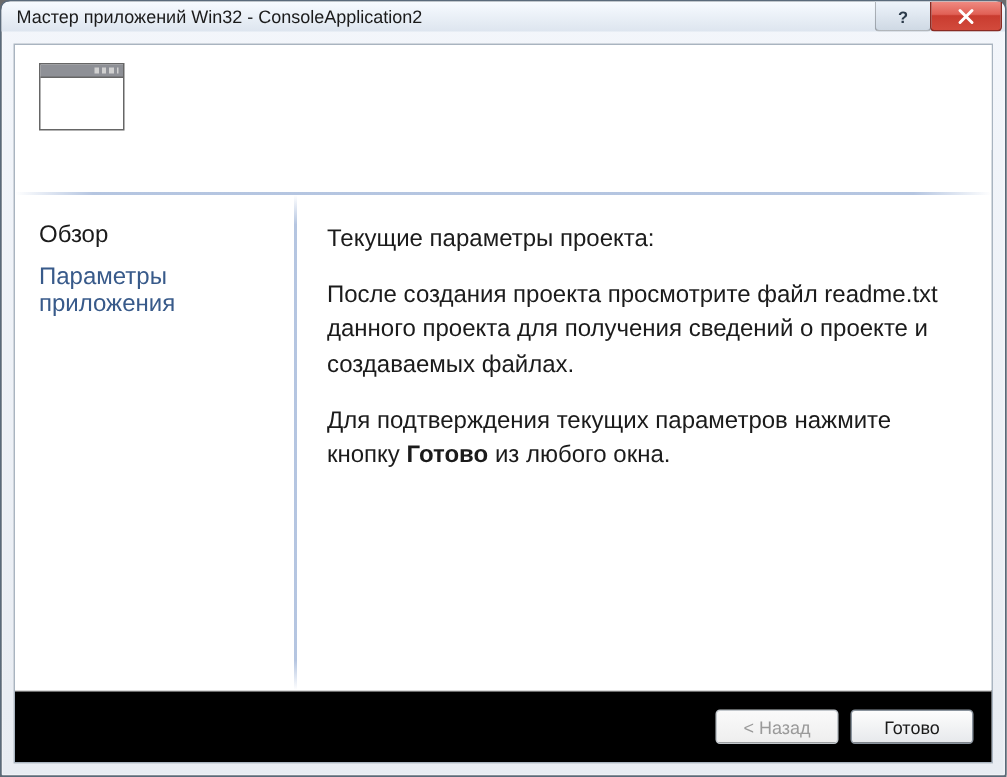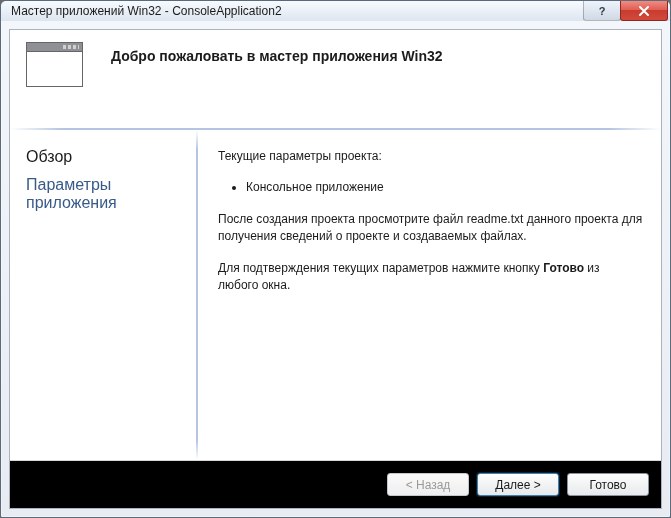--- a/index.html
+++ b/index.html
@@ -138,21 +138,21 @@
     top: 100px;
     bottom: 48px;
     left: 186px;
     width: 2px;
     background: linear-gradient(180deg, rgba(180,200,230,0) 0%, rgba(120,150,200,0.55) 6%, rgba(120,150,200,0.55) 94%, rgba(180,200,230,0) 100%);
   }
   .content {
     flex: 1;
     padding: 18px 18px 0 22px;
     color: #1b1b1b;
-    font-size: 12px;
+    font-size: 16px;
     line-height: 1.45;
   }
   .content p { margin: 0 0 14px 0; }
   .content ul { margin: 4px 0 14px 0; padding-left: 28px; }
   .content ul li { list-style: disc; }
   .footer {
     position: absolute;
     left: 0; right: 0; bottom: 0;
     height: 48px;
     background: #000000;
@@ -206,44 +206,39 @@
       </div>
     </div>
   </div>
 
   <div class="client">
 
     <div class="header">
       <div class="thumb">
         <div class="tb"></div>
       </div>
-      <div class="heading">Добро пожаловать в мастер приложения Win32</div>
     </div>
 
     <div class="sep-top sep1"></div>
 
     <div class="body">
       <div class="sidebar">
         <div class="sidelink active">Обзор</div>
         <div class="sidelink">Параметры приложения</div>
       </div>
       <div class="content">
         <p>Текущие параметры проекта:</p>
-        <ul>
-          <li>Консольное приложение</li>
-        </ul>
         <p>После создания проекта просмотрите файл readme.txt данного проекта для получения сведений о проекте и создаваемых файлах.</p>
         <p>
           <span>Для подтверждения текущих параметров нажмите кнопку </span><b>Готово</b><span> из любого окна.</span>
         </p>
       </div>
     </div>
 
     <div class="vsep"></div>
 
     <div class="footer">
       <button class="btn" disabled="">&lt; Назад</button>
-      <button class="btn default">Далее &gt;</button>
       <button class="btn">Готово</button>
     </div>
 
   </div>
 </div>
 
 </body></html>

